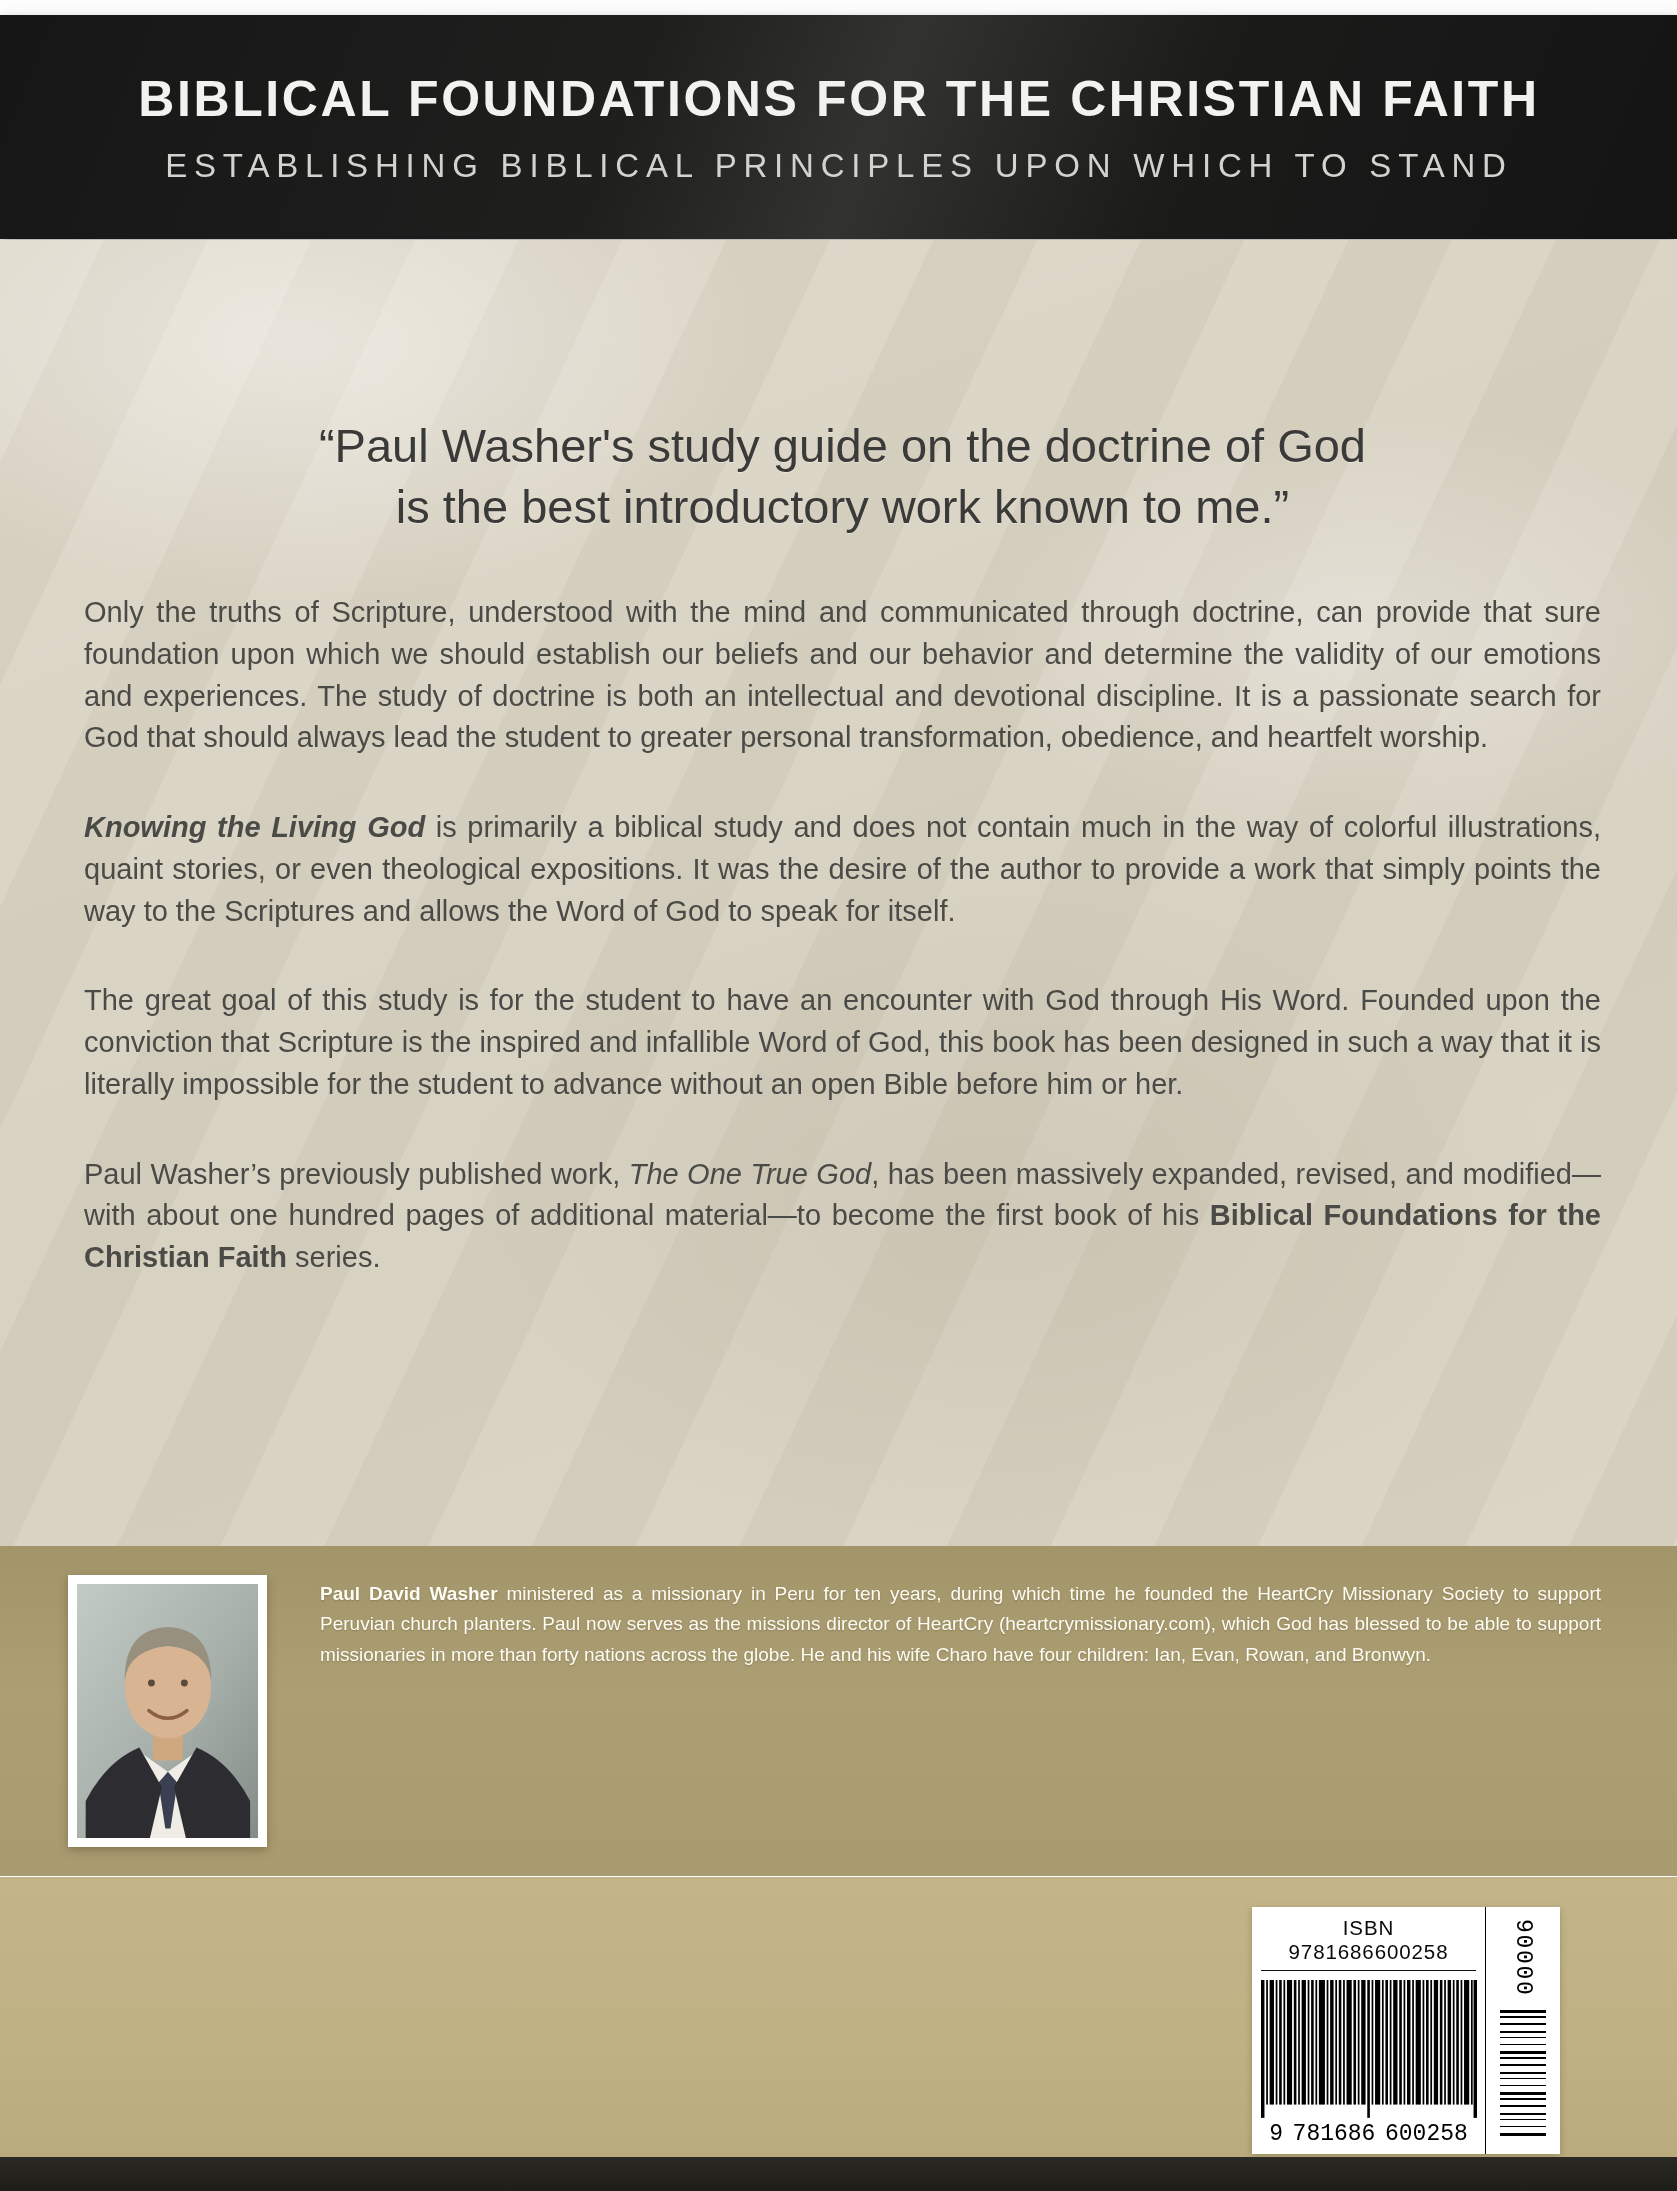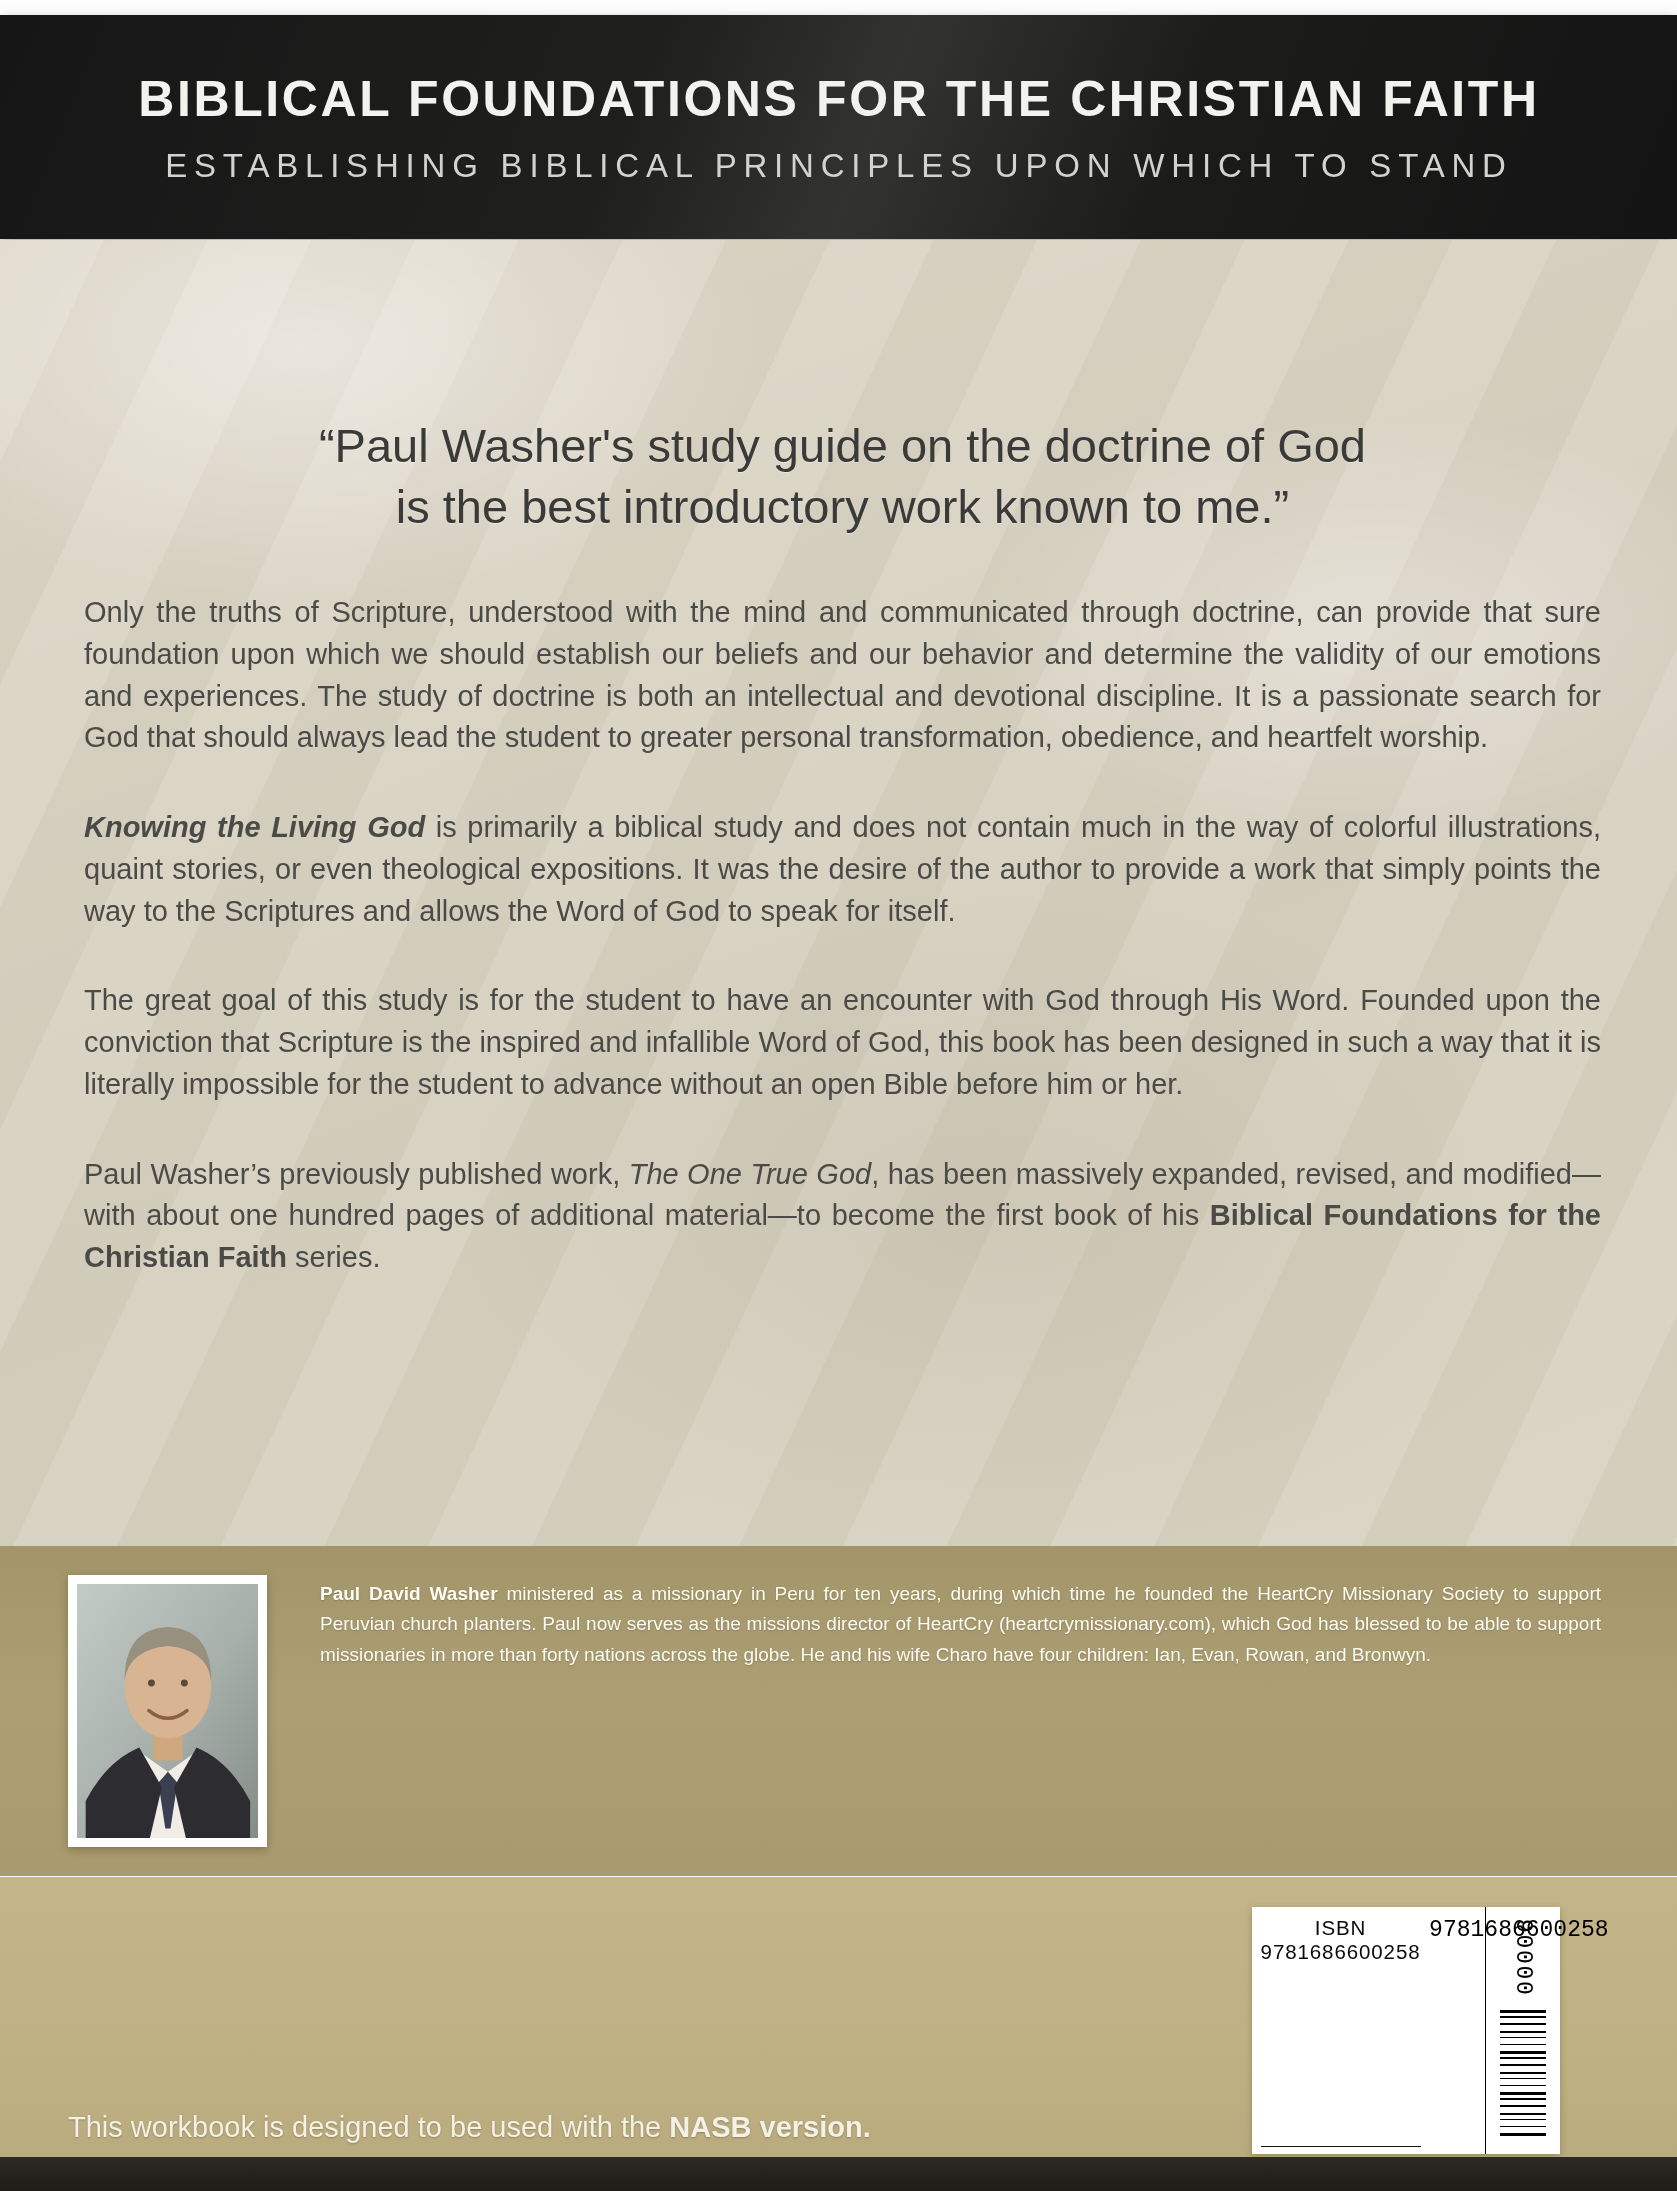--- a/index.html
+++ b/index.html
@@ -70,21 +70,21 @@
   .dark-strip {
     position:absolute; top:2157px; left:0; width:100%; height:34px;
     background:linear-gradient(180deg, #2b2924 0%, #1e1d19 100%);
   }
 
   
   .barcode-box {
     position:absolute; left:1252px; top:1907px; width:308px; height:247px;
     background:#ffffff; display:flex; box-shadow:0 1.7px 6.8px rgba(60,50,20,0.3);
   }
-  .bc-left { width:233px; height:100%; padding:8.6px 8.6px 6.8px 8.6px; display:flex; flex-direction:row; }
+  .bc-left { width:233px; height:100%; padding:8.6px 8.6px 6.8px 8.6px; display:flex; flex-direction:column; }
   .bc-isbn {
     font-size:20.5px; letter-spacing:0.9px; color:#0a0a0a; text-align:center;
     padding-bottom:6.8px; border-bottom:1.7px solid #111; font-weight:400;
   }
   .bc-bars { margin-top:8.6px; width:216px; height:151px; display:block; }
   .bc-digits {
     margin-top:1.7px; display:flex; justify-content:space-between; padding:0 8.6px;
     font-family:"Liberation Mono", monospace; font-size:23px; color:#000;
   }
   .bc-right {
@@ -216,18 +216,17 @@
         <span>781686</span>
         <span>600258</span>
       </div>
     </div>
     <div class="bc-right">
       <span class="bc-price">90000</span>
       <div class="bc-addon"></div>
     </div>
   </div>
 
-  <div class="footer-note"><span>This workbook is designed to be used with the </span><span class="b">NASB version.</span></div>
 
   <div class="dark-strip"></div>
 
 </div>
 
 
 </body></html>

